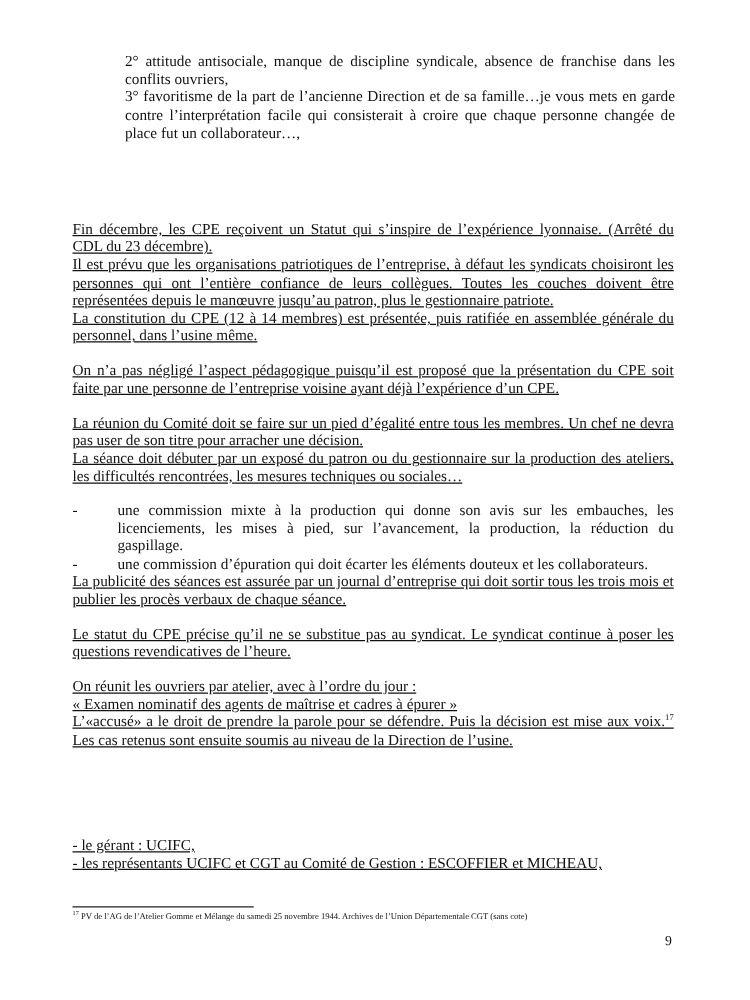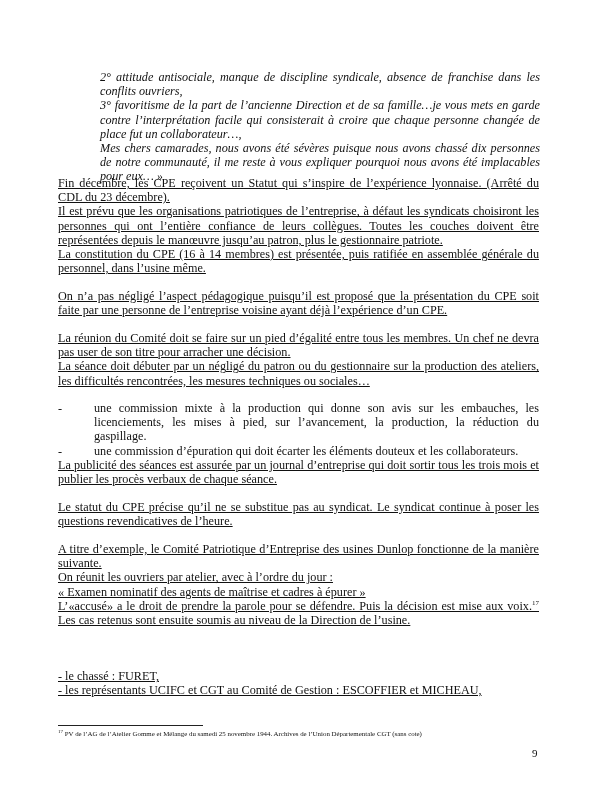--- a/index.html
+++ b/index.html
@@ -1,54 +1,53 @@
 <!DOCTYPE html>
 <html><head>
 <meta charset="utf-8">
 <style>
   html, body { margin: 0; padding: 0; }
   body {
     width: 600px; height: 800px; background: #ffffff; position: relative; overflow: hidden;
     font-family: "Liberation Serif", serif; color: #111; font-size: 12.2px; line-height: 14.2px;
   }
-  .quote { position: absolute; left: 100px; top: 42px; width: 440px; font-style: italic; text-align: justify; margin-top: 28px; }
+  .quote { position: absolute; left: 100px; top: 42px; width: 440px; text-align: justify; }
   .block { position: absolute; left: 58px; width: 481px; text-align: justify; }
   .block p { margin: 0; text-decoration: underline; }
   .list { position: absolute; left: 58px; width: 481px; }
   .li { display: flex; }
   .li .dash { width: 36px; flex: none; }
   .li .txt { flex: 1; text-align: justify; }
   sup { font-size: 7px; line-height: 0; vertical-align: super; }
   .fn-rule { position: absolute; left: 58px; top: 725px; width: 145px; height: 0; border-top: 1px solid #222; }
   .footnote { position: absolute; left: 58px; top: 729px; width: 490px; font-size: 6.9px; line-height: 9px; white-space: nowrap; }
   .footnote sup { font-size: 5px; }
   .pagenum { position: absolute; left: 532px; top: 746px; font-size: 11px; }
 </style>
 </head>
 <body>
 
 <div class="quote">
   <div>2° attitude antisociale, manque de discipline syndicale, absence de franchise dans les conflits ouvriers,</div>
   <div>3° favoritisme de la part de l’ancienne Direction et de sa famille…je vous mets en garde contre l’interprétation facile qui consisterait à croire que chaque personne changée de place fut un collaborateur…,</div>
-  <div>Mes chers camarades, nous avons été sévères puisque nous avons chassé dix personnes de notre communauté, il me reste à vous expliquer pourquoi nous avons été implacables pour eux… »</div>
 </div>
 
 <div class="block" style="top:176px">
   <p>Fin décembre, les CPE reçoivent un Statut qui s’inspire de l’expérience lyonnaise. (Arrêté du CDL du 23 décembre).</p>
   <p>Il est prévu que les organisations patriotiques de l’entreprise, à défaut les syndicats choisiront les personnes qui ont l’entière confiance de leurs collègues. Toutes les couches doivent être représentées depuis le manœuvre jusqu’au patron, plus le gestionnaire patriote.</p>
-  <p>La constitution du CPE (16 à 14 membres) est présentée, puis ratifiée en assemblée générale du personnel, dans l’usine même.</p>
+  <p>La constitution du CPE (12 à 14 membres) est présentée, puis ratifiée en assemblée générale du personnel, dans l’usine même.</p>
 </div>
 
 <div class="block" style="top:289px">
   <p>On n’a pas négligé l’aspect pédagogique puisqu’il est proposé que la présentation du CPE soit faite par une personne de l’entreprise voisine ayant déjà l’expérience d’un CPE.</p>
 </div>
 
 <div class="block" style="top:331px">
   <p>La réunion du Comité doit se faire sur un pied d’égalité entre tous les membres. Un chef ne devra pas user de son titre pour arracher une décision.</p>
-  <p>La séance doit débuter par un négligé du patron ou du gestionnaire sur la production des ateliers, les difficultés rencontrées, les mesures techniques ou sociales…</p>
+  <p>La séance doit débuter par un exposé du patron ou du gestionnaire sur la production des ateliers, les difficultés rencontrées, les mesures techniques ou sociales…</p>
 </div>
 
 <div class="list" style="top:401px">
   <div class="li">
     <span class="dash">-</span>
     <span class="txt">une commission mixte à la production qui donne son avis sur les embauches, les licenciements, les mises à pied, sur l’avancement, la production, la réduction du gaspillage.</span>
   </div>
   <div class="li">
     <span class="dash">-</span>
     <span class="txt">une commission d’épuration qui doit écarter les éléments douteux et les collaborateurs.</span>
@@ -57,27 +56,26 @@
 
 <div class="block" style="top:458px">
   <p>La publicité des séances est assurée par un journal d’entreprise qui doit sortir tous les trois mois et publier les procès verbaux de chaque séance.</p>
 </div>
 
 <div class="block" style="top:500px">
   <p>Le statut du CPE précise qu’il ne se substitue pas au syndicat. Le syndicat continue à poser les questions revendicatives de l’heure.</p>
 </div>
 
 <div class="block" style="top:542px">
-  <p>A titre d’exemple, le Comité Patriotique d’Entreprise des usines Dunlop fonctionne de la manière suivante.</p>
   <p>On réunit les ouvriers par atelier, avec à l’ordre du jour :</p>
   <p>« Examen nominatif des agents de maîtrise et cadres à épurer »</p>
   <p><span>L’«accusé» a le droit de prendre la parole pour se défendre. Puis la décision est mise aux voix.</span><sup>17</sup><span> Les cas retenus sont ensuite soumis au niveau de la Direction de l’usine.</span></p>
 </div>
 
 <div class="block" style="top:669px">
-  <p>- le chassé : FURET,</p>
+  <p>- le gérant : UCIFC,</p>
   <p>- les représentants UCIFC et CGT au Comité de Gestion : ESCOFFIER et MICHEAU,</p>
 </div>
 
 <div class="fn-rule"></div>
 <div class="footnote"><sup>17</sup><span> PV de l’AG de l’Atelier Gomme et Mélange du samedi 25 novembre 1944. Archives de l’Union Départementale CGT (sans cote)</span></div>
 
 <div class="pagenum">9</div>
 
 </body></html>

